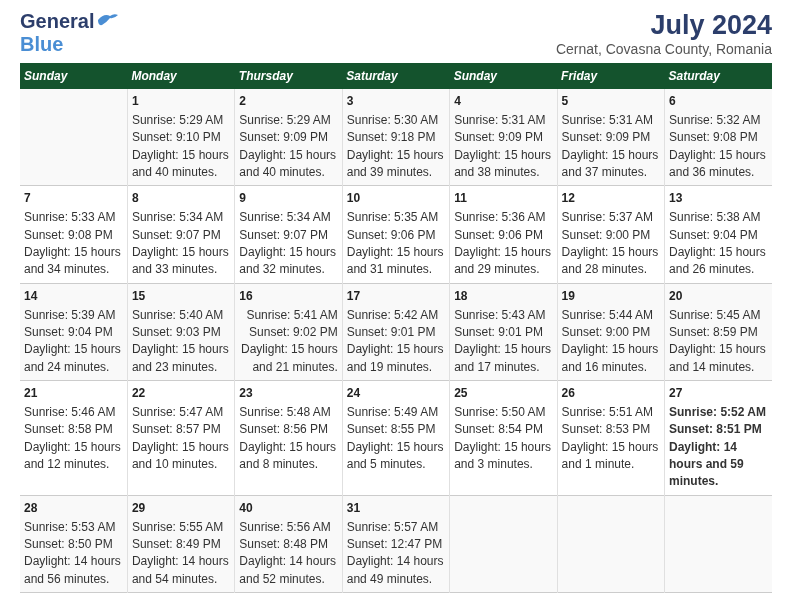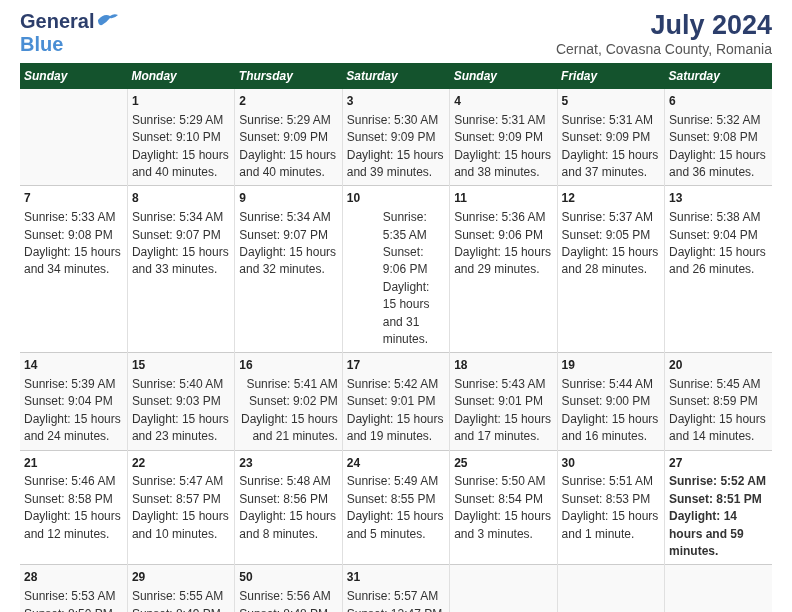--- a/index.html
+++ b/index.html
@@ -145,21 +145,21 @@
         </td>
         <td>
           <span class="day-num">2</span>
           <div class="day-info" style="white-space: pre-line;">Sunrise: 5:29 AM
 Sunset: 9:09 PM
 Daylight: 15 hours and 40 minutes.</div>
         </td>
         <td>
           <span class="day-num">3</span>
           <div class="day-info" style="white-space: pre-line;">Sunrise: 5:30 AM
-Sunset: 9:09 PM
+Sunset: 9:18 PM
 Daylight: 15 hours and 39 minutes.</div>
         </td>
         <td>
           <span class="day-num">4</span>
           <div class="day-info" style="white-space: pre-line;">Sunrise: 5:31 AM
 Sunset: 9:09 PM
 Daylight: 15 hours and 38 minutes.</div>
         </td>
         <td>
           <span class="day-num">5</span>
@@ -188,34 +188,34 @@
 Daylight: 15 hours and 33 minutes.</div>
         </td>
         <td>
           <span class="day-num">9</span>
           <div class="day-info" style="white-space: pre-line;">Sunrise: 5:34 AM
 Sunset: 9:07 PM
 Daylight: 15 hours and 32 minutes.</div>
         </td>
         <td>
           <span class="day-num">10</span>
-          <div class="day-info" style="white-space: pre-line; margin-left: 36px;">Sunrise: 5:35 AM
+          <div class="day-info" style="white-space: pre-line;">Sunrise: 5:35 AM
 Sunset: 9:06 PM
 Daylight: 15 hours and 31 minutes.</div>
         </td>
         <td>
           <span class="day-num">11</span>
           <div class="day-info" style="white-space: pre-line;">Sunrise: 5:36 AM
 Sunset: 9:06 PM
 Daylight: 15 hours and 29 minutes.</div>
         </td>
         <td>
           <span class="day-num">12</span>
           <div class="day-info" style="white-space: pre-line;">Sunrise: 5:37 AM
-Sunset: 9:05 PM
+Sunset: 9:00 PM
 Daylight: 15 hours and 28 minutes.</div>
         </td>
         <td>
           <span class="day-num">13</span>
           <div class="day-info" style="white-space: pre-line;">Sunrise: 5:38 AM
 Sunset: 9:04 PM
 Daylight: 15 hours and 26 minutes.</div>
         </td>
       </tr>
       <tr>
@@ -287,21 +287,21 @@
 Sunset: 8:55 PM
 Daylight: 15 hours and 5 minutes.</div>
         </td>
         <td>
           <span class="day-num">25</span>
           <div class="day-info" style="white-space: pre-line;">Sunrise: 5:50 AM
 Sunset: 8:54 PM
 Daylight: 15 hours and 3 minutes.</div>
         </td>
         <td>
-          <span class="day-num">30</span>
+          <span class="day-num">26</span>
           <div class="day-info" style="white-space: pre-line;">Sunrise: 5:51 AM
 Sunset: 8:53 PM
 Daylight: 15 hours and 1 minute.</div>
         </td>
         <td>
           <span class="day-num">27</span>
           <div class="day-info" style="white-space: pre-line; font-weight: bold;">Sunrise: 5:52 AM
 Sunset: 8:51 PM
 Daylight: 14 hours and 59 minutes.</div>
         </td>
@@ -313,21 +313,21 @@
 Sunset: 8:50 PM
 Daylight: 14 hours and 56 minutes.</div>
         </td>
         <td>
           <span class="day-num">29</span>
           <div class="day-info" style="white-space: pre-line;">Sunrise: 5:55 AM
 Sunset: 8:49 PM
 Daylight: 14 hours and 54 minutes.</div>
         </td>
         <td>
-          <span class="day-num">50</span>
+          <span class="day-num">40</span>
           <div class="day-info" style="white-space: pre-line;">Sunrise: 5:56 AM
 Sunset: 8:48 PM
 Daylight: 14 hours and 52 minutes.</div>
         </td>
         <td>
           <span class="day-num">31</span>
           <div class="day-info" style="white-space: pre-line;">Sunrise: 5:57 AM
 Sunset: 12:47 PM
 Daylight: 14 hours and 49 minutes.</div>
         </td>

